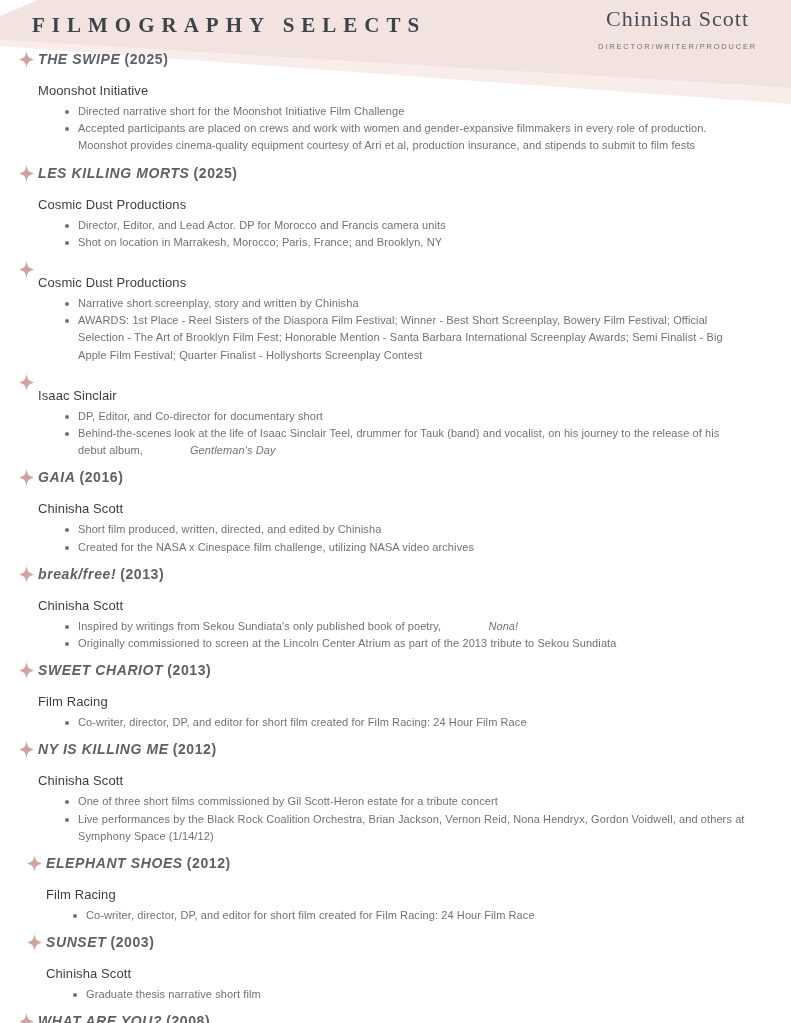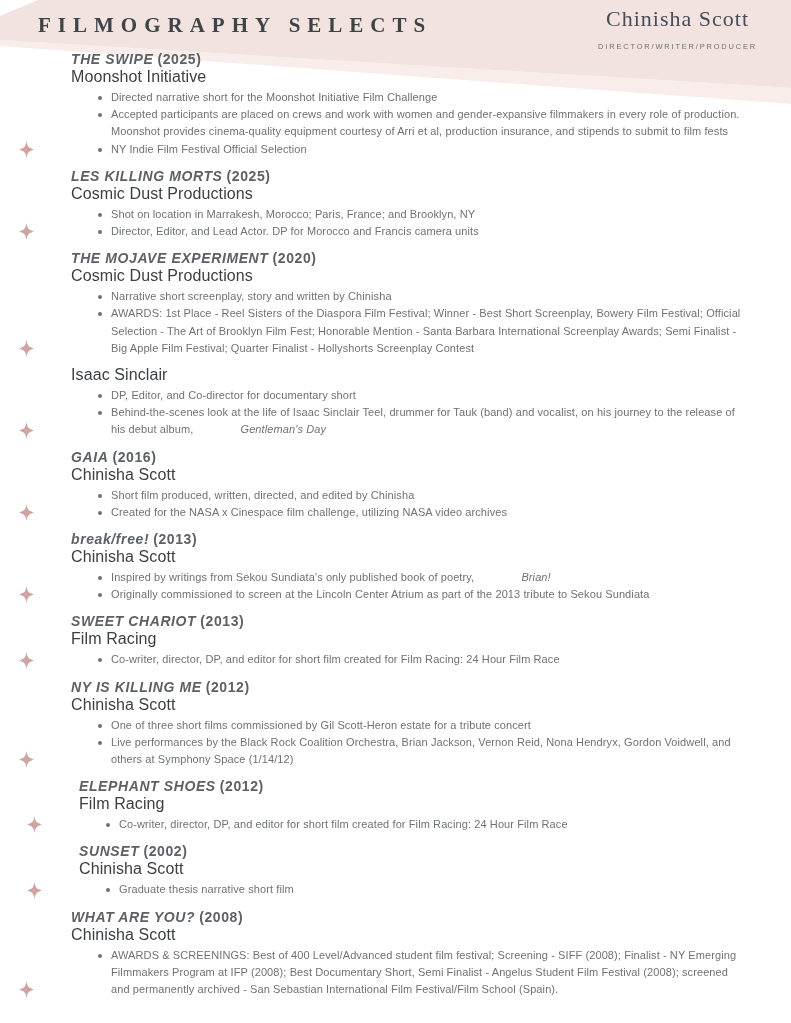--- a/index.html
+++ b/index.html
@@ -11,49 +11,49 @@
   :root{
     --blush:#f2e3e0; --blush-light:#f8edea; --star:#cfa5a2;
     --heading:#3e4347; --name:#474c55; --role:#6d7077;
     --title:#5d6165; --company:#3b3e42; --bullet:#6e7276;
   }
   .bg-svg{position:absolute;top:0;left:0;width:791px;height:140px;z-index:0;}
   .page{position:relative;z-index:1;}
 
   .header{position:relative;height:46px;}
   .doc-title{
-    position:absolute;left:38px;top:13px;margin:0;
+    position:absolute;left:32px;top:13px;margin:0;
     font-family:"Liberation Serif", serif;
     font-size:21px;font-weight:700;letter-spacing:7px;color:var(--heading);
     white-space:nowrap;
   }
   .byline{position:absolute;right:34px;top:6px;text-align:center;}
   .byline .name{
     font-family:"Liberation Serif", serif;
     font-size:22px;color:var(--name);letter-spacing:1px;white-space:nowrap;
   }
   .byline .role{
     margin-top:10px;font-size:7.5px;letter-spacing:1.8px;color:var(--role);
     white-space:nowrap;
   }
 
   .entries{padding:4px 44px 0 14px;}
-  .entry{margin-bottom:9px;display:flex;align-items:flex-end;gap:33px;}
+  .entry{margin-bottom:9px;display:flex;align-items:flex-start;}
   .entry.indent{margin-left:8px;}
   .star{flex:0 0 24px;padding-top:1px;color:var(--star);}
   .star svg{display:block;margin:0 auto;}
   .entry-body{flex:1 1 auto;min-width:0;}
   .entry-title{
     font-size:14px;font-weight:700;color:var(--title);
     letter-spacing:0.6px;line-height:18px;
   }
   .entry-title .t.italic{font-style:italic;}
   .entry-title .year{font-style:normal;margin-left:4px;}
   .entry-company{
-    font-size:16px;color:var(--company);line-height:18px;letter-spacing:0.1px;
+    font-size:13px;color:var(--company);line-height:18px;letter-spacing:0.1px;margin-top:14px;
   }
   ul.bullets{margin:3px 0 0 0;padding:0;list-style:none;}
   ul.bullets li{
     position:relative;padding-left:40px;
     font-size:11px;line-height:17.2px;color:var(--bullet);letter-spacing:0.1px;
   }
   ul.bullets li::before{
     content:"";position:absolute;left:27px;top:7px;width:4px;height:4px;
     border-radius:50%;background:var(--bullet);
   }
@@ -85,53 +85,49 @@
         </svg>
       </span>
       <div class="entry-body">
         <div class="entry-title">
           <span class="t italic">THE SWIPE</span><span class="year">(2025)</span>
         </div>
         <div class="entry-company">Moonshot Initiative</div>
         <ul class="bullets">
             <li><span class="seg">Directed narrative short for the Moonshot Initiative Film Challenge</span></li>
             <li><span class="seg">Accepted participants are placed on crews and work with women and gender-expansive filmmakers in every role of production. Moonshot provides cinema-quality equipment courtesy of Arri et al, production insurance, and stipends to submit to film fests</span></li>
-            <li><span class="seg">NY Indie Film Festival Official Selection</span></li>
           </ul>
       </div>
     </div>
 
     <div class="entry">
       <span class="star">
         <svg width="15" height="17" viewBox="0 0 24 28" aria-hidden="true">
           <path fill="currentColor" d="M12 0 C12.9 6.2 14.6 9.8 17.5 11.3 L24 14 L17.5 16.7 C14.6 18.2 12.9 21.8 12 28 C11.1 21.8 9.4 18.2 6.5 16.7 L0 14 L6.5 11.3 C9.4 9.8 11.1 6.2 12 0 Z"></path>
         </svg>
       </span>
       <div class="entry-body">
         <div class="entry-title">
           <span class="t italic">LES KILLING MORTS</span><span class="year">(2025)</span>
         </div>
         <div class="entry-company">Cosmic Dust Productions</div>
         <ul class="bullets">
+            <li><span class="seg">Director, Editor, and Lead Actor. DP for Morocco and Francis camera units</span></li>
             <li><span class="seg">Shot on location in Marrakesh, Morocco; Paris, France; and Brooklyn, NY</span></li>
-            <li><span class="seg">Director, Editor, and Lead Actor. DP for Morocco and Francis camera units</span></li>
-          </ul>
-      </div>
-    </div>
-
-    <div class="entry">
-      <span class="star">
-        <svg width="15" height="17" viewBox="0 0 24 28" aria-hidden="true">
-          <path fill="currentColor" d="M12 0 C12.9 6.2 14.6 9.8 17.5 11.3 L24 14 L17.5 16.7 C14.6 18.2 12.9 21.8 12 28 C11.1 21.8 9.4 18.2 6.5 16.7 L0 14 L6.5 11.3 C9.4 9.8 11.1 6.2 12 0 Z"></path>
-        </svg>
-      </span>
-      <div class="entry-body">
-        <div class="entry-title">
-          <span class="t italic">THE MOJAVE EXPERIMENT</span><span class="year">(2020)</span>
-        </div>
+          </ul>
+      </div>
+    </div>
+
+    <div class="entry">
+      <span class="star">
+        <svg width="15" height="17" viewBox="0 0 24 28" aria-hidden="true">
+          <path fill="currentColor" d="M12 0 C12.9 6.2 14.6 9.8 17.5 11.3 L24 14 L17.5 16.7 C14.6 18.2 12.9 21.8 12 28 C11.1 21.8 9.4 18.2 6.5 16.7 L0 14 L6.5 11.3 C9.4 9.8 11.1 6.2 12 0 Z"></path>
+        </svg>
+      </span>
+      <div class="entry-body">
         <div class="entry-company">Cosmic Dust Productions</div>
         <ul class="bullets">
             <li><span class="seg">Narrative short screenplay, story and written by Chinisha</span></li>
             <li><span class="seg">AWARDS: 1st Place - Reel Sisters of the Diaspora Film Festival; Winner - Best Short Screenplay, Bowery Film Festival; Official Selection - The Art of Brooklyn Film Fest; Honorable Mention - Santa Barbara International Screenplay Awards; Semi Finalist - Big Apple Film Festival; Quarter Finalist - Hollyshorts Screenplay Contest</span></li>
           </ul>
       </div>
     </div>
 
     <div class="entry">
       <span class="star">
@@ -171,21 +167,21 @@
         <svg width="15" height="17" viewBox="0 0 24 28" aria-hidden="true">
           <path fill="currentColor" d="M12 0 C12.9 6.2 14.6 9.8 17.5 11.3 L24 14 L17.5 16.7 C14.6 18.2 12.9 21.8 12 28 C11.1 21.8 9.4 18.2 6.5 16.7 L0 14 L6.5 11.3 C9.4 9.8 11.1 6.2 12 0 Z"></path>
         </svg>
       </span>
       <div class="entry-body">
         <div class="entry-title">
           <span class="t italic">break/free!</span><span class="year">(2013)</span>
         </div>
         <div class="entry-company">Chinisha Scott</div>
         <ul class="bullets">
-            <li><span class="seg">Inspired by writings from Sekou Sundiata's only published book of poetry, </span><span class="seg italic">Brian!</span></li>
+            <li><span class="seg">Inspired by writings from Sekou Sundiata's only published book of poetry, </span><span class="seg italic">Nona!</span></li>
             <li><span class="seg">Originally commissioned to screen at the Lincoln Center Atrium as part of the 2013 tribute to Sekou Sundiata</span></li>
           </ul>
       </div>
     </div>
 
     <div class="entry">
       <span class="star">
         <svg width="15" height="17" viewBox="0 0 24 28" aria-hidden="true">
           <path fill="currentColor" d="M12 0 C12.9 6.2 14.6 9.8 17.5 11.3 L24 14 L17.5 16.7 C14.6 18.2 12.9 21.8 12 28 C11.1 21.8 9.4 18.2 6.5 16.7 L0 14 L6.5 11.3 C9.4 9.8 11.1 6.2 12 0 Z"></path>
         </svg>
@@ -237,21 +233,21 @@
     </div>
 
     <div class="entry indent">
       <span class="star">
         <svg width="15" height="17" viewBox="0 0 24 28" aria-hidden="true">
           <path fill="currentColor" d="M12 0 C12.9 6.2 14.6 9.8 17.5 11.3 L24 14 L17.5 16.7 C14.6 18.2 12.9 21.8 12 28 C11.1 21.8 9.4 18.2 6.5 16.7 L0 14 L6.5 11.3 C9.4 9.8 11.1 6.2 12 0 Z"></path>
         </svg>
       </span>
       <div class="entry-body">
         <div class="entry-title">
-          <span class="t italic">SUNSET</span><span class="year">(2002)</span>
+          <span class="t italic">SUNSET</span><span class="year">(2003)</span>
         </div>
         <div class="entry-company">Chinisha Scott</div>
         <ul class="bullets">
             <li><span class="seg">Graduate thesis narrative short film</span></li>
           </ul>
       </div>
     </div>
 
     <div class="entry">
       <span class="star">

